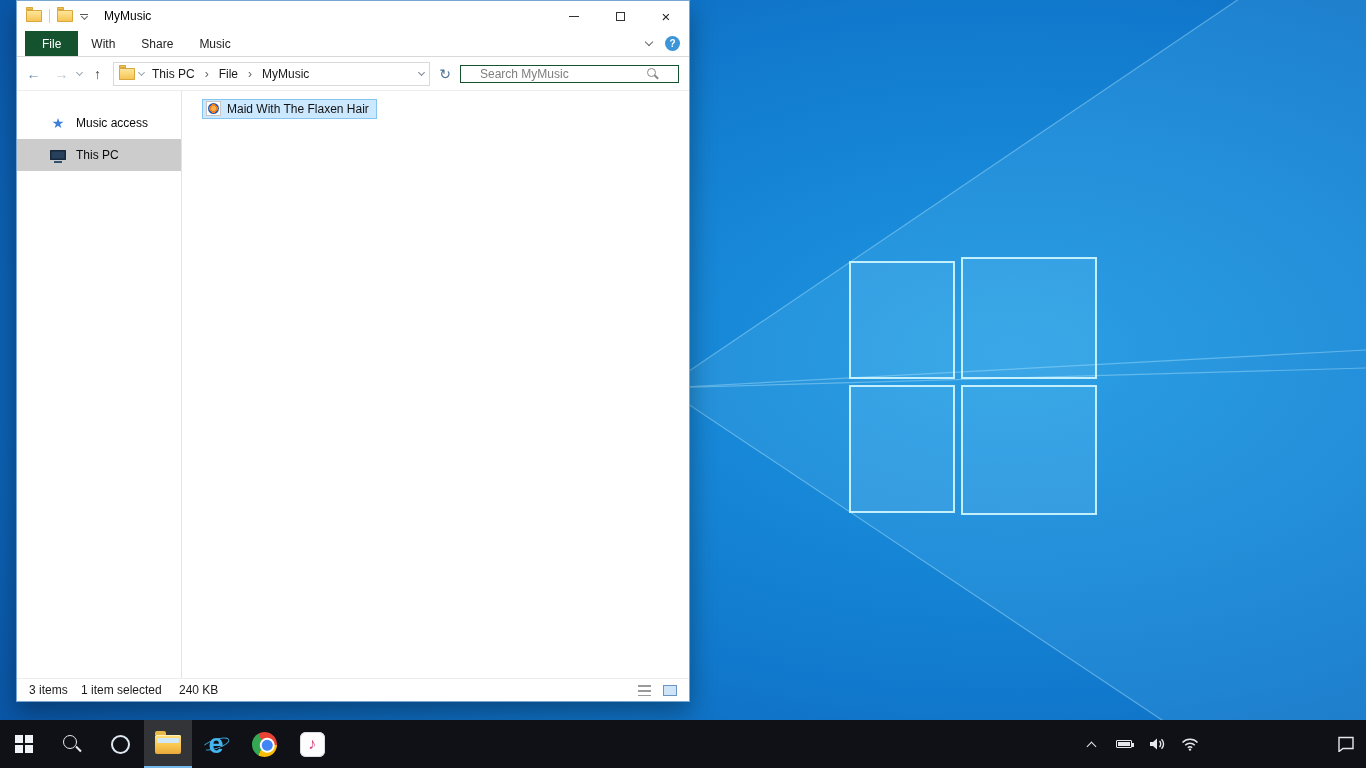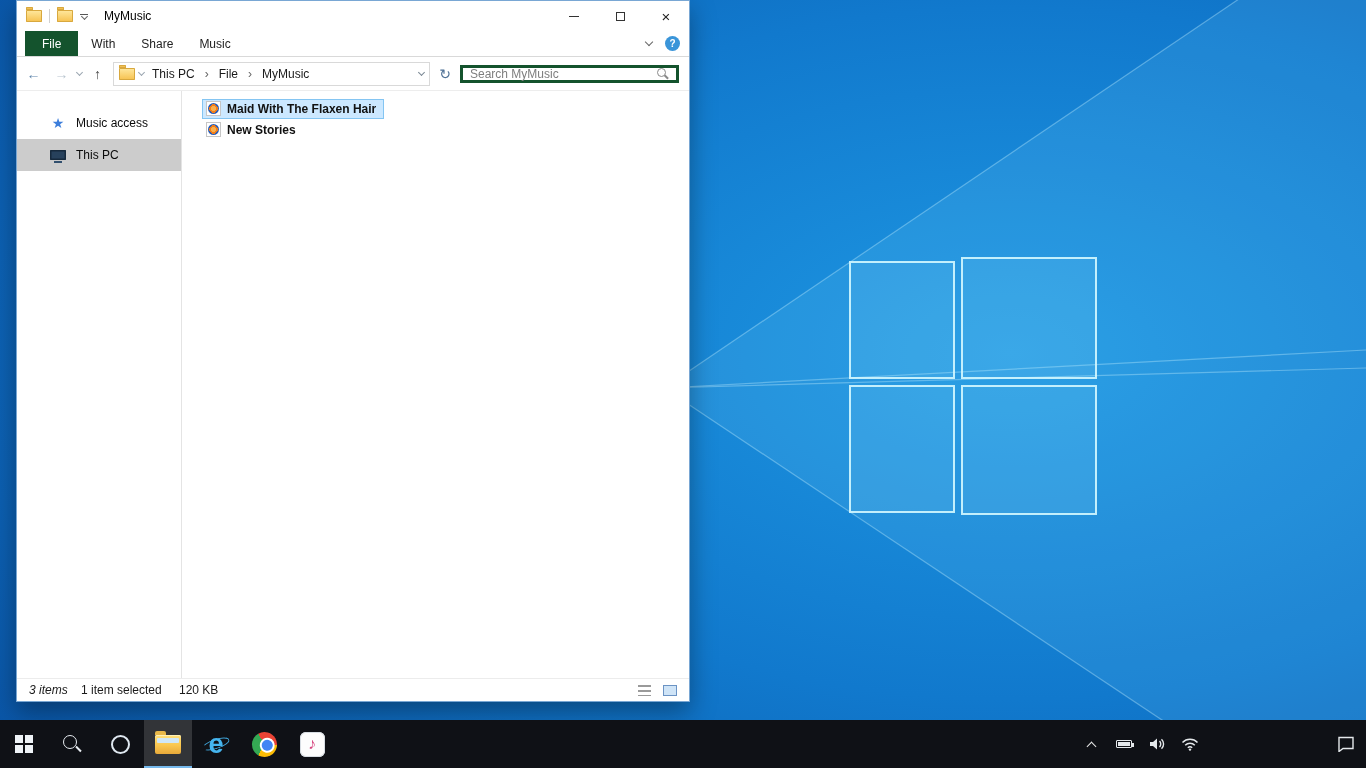--- a/index.html
+++ b/index.html
@@ -38,40 +38,40 @@
   .nav-btn { width:25px; height:24px; display:flex; align-items:center; justify-content:center; font-size:14px; }
   .nav-back { color:#5f86ac; }
   .nav-fwd  { color:#b9c5cf; }
   .nav-up   { color:#444; }
   .addressbox { width:317px; height:24px; border:1px solid #d9d9d9; display:flex;
                 align-items:center; padding:0 5px; gap:4px; }
   .crumb { padding:1px 4px; color:#1a1a1a; cursor:default; }
   .crumb-sep { color:#666; padding:0 2px; }
   .refresh-btn { width:24px; height:24px; display:flex; align-items:center; justify-content:center;
                  color:#4f7196; font-size:14px; }
-  .searchbox { flex:1; height:18px; border:3px solid #14532d; display:flex; align-items:center; padding:0 7px; }
+  .searchbox { flex:1; height:18px; border:1px solid #14532d; display:flex; align-items:center; padding:0 19px; }
   .searchbox input { flex:1; border:none; outline:none; font-size:12px; color:#333;
                      font-family:"Liberation Sans", sans-serif; background:transparent; }
   .searchbox input::placeholder { color:#7e7e7e; }
 
   .body { flex:1; display:flex; min-height:0; }
   .sidebar { width:165px; flex:0 0 165px; border-right:1px solid #e4e4e4; padding-top:16px; }
   .side-item { height:32px; display:flex; align-items:center; padding-left:32px; gap:9px; color:#0a0a0a; }
   .side-item.selected { background:#cccccc; }
   .side-ico { width:18px; display:flex; align-items:center; justify-content:center; }
 
   .content { flex:1; padding:7px 0 0 20px; }
   .file-row { height:21px; display:flex; align-items:center; }
   .file-item { display:inline-flex; align-items:center; gap:6px; height:20px;
-               padding:0 7px 0 3px; border:1px solid transparent;font-weight:bold; }
+               padding:0 7px 0 3px; border:1px solid transparent; }
   .file-item.selected { background:#cce8ff; border-color:#84c5f2; }
 
   .statusbar { height:23px; flex:0 0 23px; border-top:1px solid #ececec;
                display:flex; align-items:center; padding:0 10px 0 12px; color:#1a1a1a; }
-  .status-count { width:52px;font-style:italic; }
+  .status-count { width:52px; }
   .status-sel { width:98px; }
   .status-size { }
   .view-toggles { margin-left:auto; display:flex; gap:8px; align-items:center; }
   .view-btn { width:18px; height:16px; display:flex; align-items:center; justify-content:center; }
   .details-ico { width:13px; height:11px;
      background:repeating-linear-gradient(#9a9a9a 0 2px, transparent 2px 5px); }
   .thumb-ico { width:14px; height:11px; border:1px solid #6b93c4; background:#cfe4f7; }
 
   
   .folder-sm { position:relative; width:16px; height:12px; border-radius:1px;
@@ -274,33 +274,27 @@
         </div>
       </div>
 
       <div class="content">
         <div class="file-row">
           <span class="file-item selected">
             <span class="media-ico"></span>
             <span>Maid With The Flaxen Hair</span>
           </span>
         </div>
-        <div class="file-row">
-          <span class="file-item">
-            <span class="media-ico"></span>
-            <span>New Stories</span>
-          </span>
-        </div>
       </div>
     </div>
 
     <div class="statusbar">
       <span class="status-count">3 items</span>
       <span class="status-sel">1 item selected</span>
-      <span class="status-size">120 KB</span>
+      <span class="status-size">240 KB</span>
       <span class="view-toggles">
         <span class="view-btn">
             <span class="details-ico"></span>
           </span>
         <span class="view-btn">
             <span class="thumb-ico"></span>
           </span>
       </span>
     </div>
   </div>

